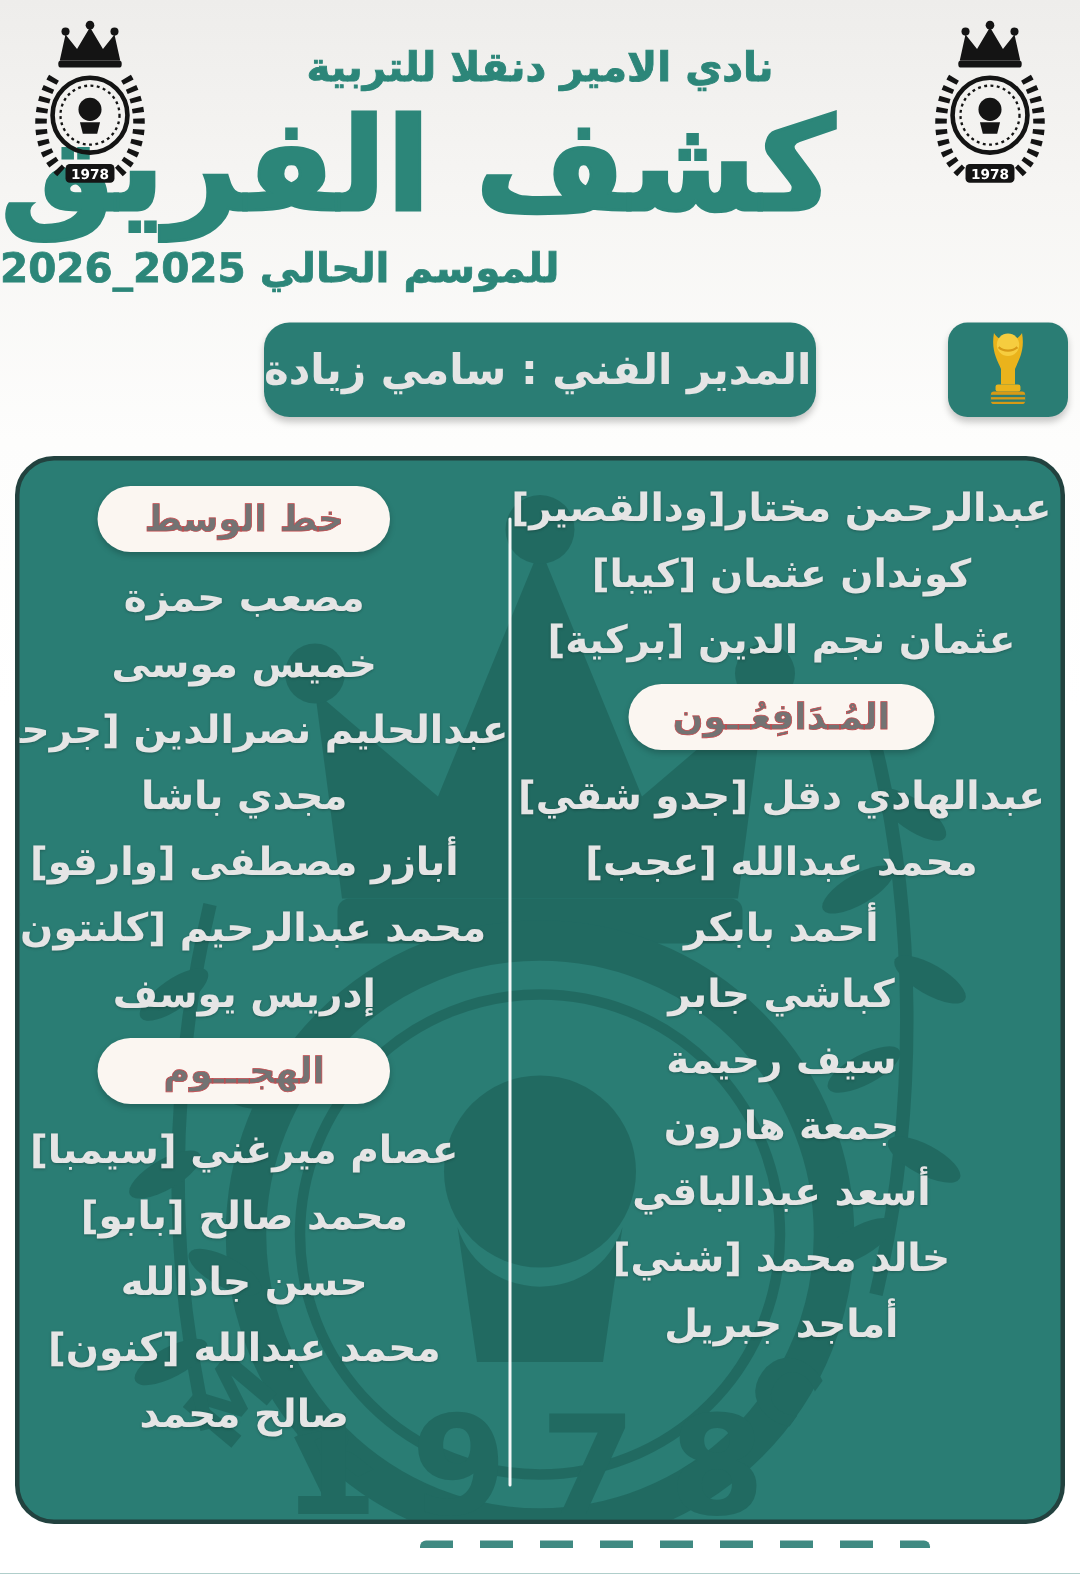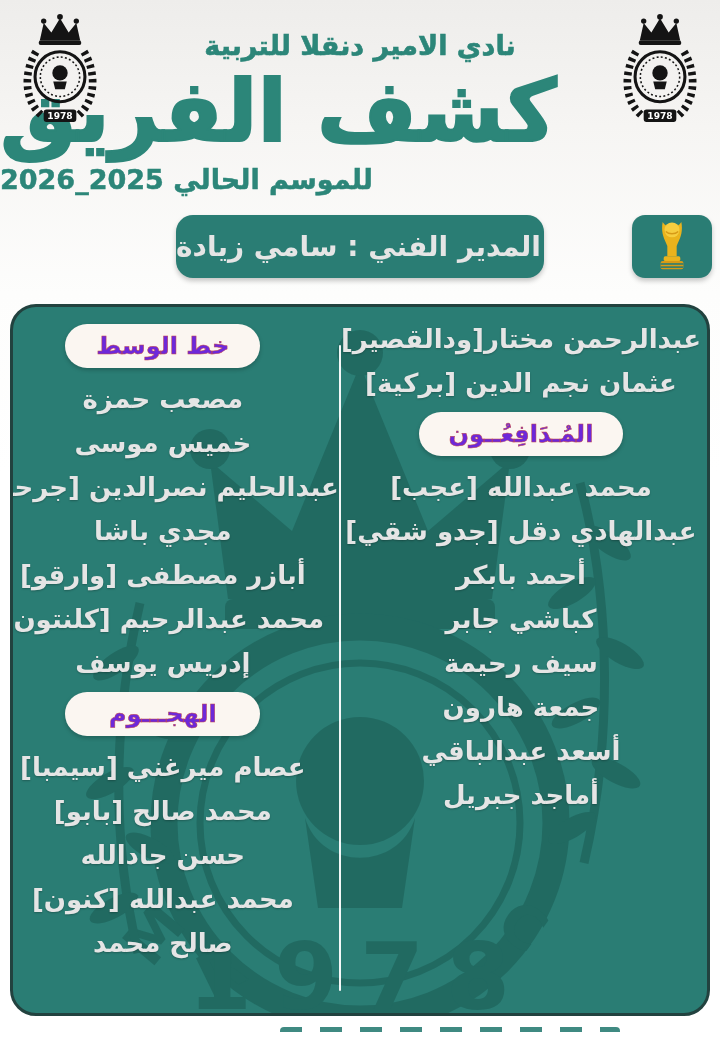--- a/index.html
+++ b/index.html
@@ -34,21 +34,21 @@
   
   .panel{position:relative;margin:26px 10px 0;height:712px;background:#2a7d74;
          border:3px solid #22423f;border-radius:26px;overflow:hidden}
   .watermark{position:absolute;left:50%;top:-4px;transform:translateX(-50%);
              width:610px;height:730px;opacity:.45;pointer-events:none}
   .cols{position:relative;display:grid;grid-template-columns:1fr 2px 1fr;height:100%;
         padding:10px 6px 6px;z-index:2}
   .divider{background:#ffffff;opacity:.95;border-radius:2px;margin:28px 0 16px}
   .col{display:flex;flex-direction:column}
   .pill{margin:7px auto 9px;width:max-content;min-width:195px;padding:8px 30px;
-        background:#fbf6f1;border-radius:999px;color:#6d28d9;font-size:24px;font-weight:bold;
+        background:#fbf6f1;border-radius:999px;color:#737373;font-size:24px;font-weight:bold;
         text-align:center;box-shadow:0 2px 4px rgba(0,0,0,.22);-webkit-text-stroke:.5px #c4494d}
   .player{height:44px;display:flex;align-items:center;justify-content:center;color:#e5e5e5;
           font-size:26px;font-weight:bold;text-shadow:0 1px 2px rgba(0,0,0,.25);white-space:nowrap}
 
   
   .footer-cut{position:relative;height:16px;background:#ffffff;overflow:hidden}
   .footer-cut::after{content:"";position:absolute;bottom:-7px;right:100px;width:340px;height:12px;
         border-radius:4px;opacity:.9;
         background:repeating-linear-gradient(90deg,#2a7d74 0 22px,transparent 22px 40px)}
 </style>
@@ -148,31 +148,33 @@
           <ellipse cx="90" cy="545" rx="27" ry="10" transform="rotate(28 90 545)" stroke="none"></ellipse>
           <ellipse cx="54" cy="605" rx="27" ry="10" transform="rotate(-28 54 605)" stroke="none"></ellipse>
         </g>
       </g>
     </svg>
 
     <div class="cols">
       <div class="col" id="col-right">
           <div class="section">
             <div class="player">عبدالرحمن مختار[ودالقصير]</div>
+            <div class="player">كوندان عثمان [كيبا]</div>
             <div class="player">عثمان نجم الدين [بركية]</div>
           </div>
           <div class="section">
             <div class="pill">المُـدَافِعُــون</div>
+            <div class="player">عبدالهادي دقل [جدو شقي]</div>
             <div class="player">محمد عبدالله [عجب]</div>
-            <div class="player">عبدالهادي دقل [جدو شقي]</div>
             <div class="player">أحمد بابكر</div>
             <div class="player">كباشي جابر</div>
             <div class="player">سيف رحيمة</div>
             <div class="player">جمعة هارون</div>
             <div class="player">أسعد عبدالباقي</div>
+            <div class="player">خالد محمد [شني]</div>
             <div class="player">أماجد جبريل</div>
           </div>
         </div>
       <div class="divider"></div>
       <div class="col" id="col-left">
           <div class="section">
             <div class="pill">خط الوسط</div>
             <div class="player">مصعب حمزة</div>
             <div class="player">خميس موسى</div>
             <div class="player">عبدالحليم نصرالدين [جرحة]</div>

